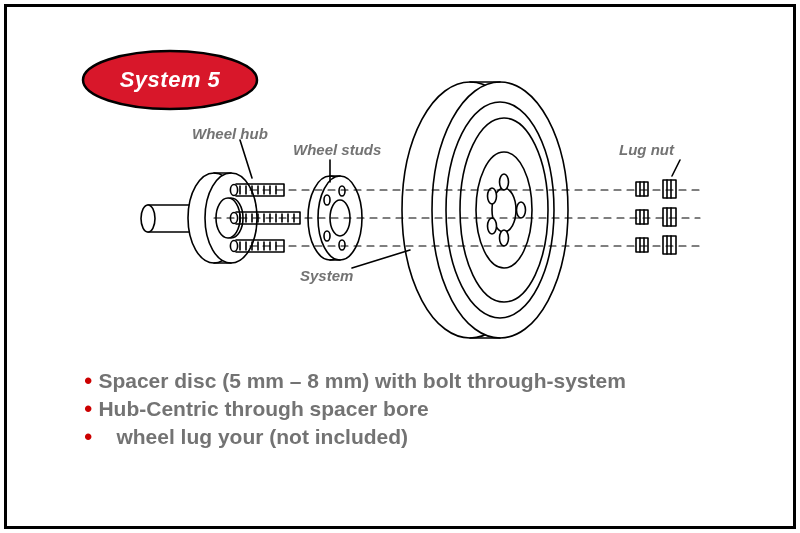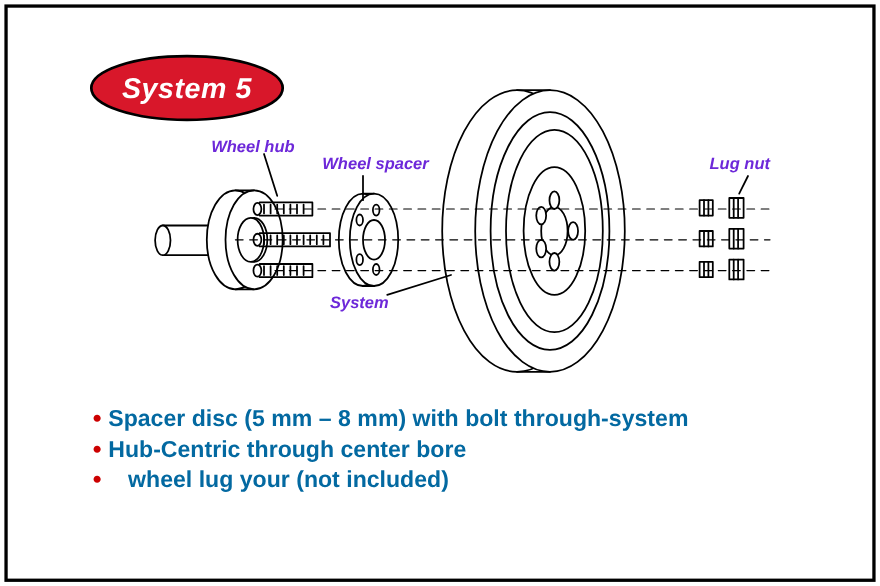--- a/index.html
+++ b/index.html
@@ -37,45 +37,45 @@
   .badge-label {
     position: absolute;
     left: 0;
     top: 0;
     width: 180px;
     height: 64px;
     display: flex;
     align-items: center;
     justify-content: center;
     color: #ffffff;
-    font-size: 26px;
+    font-size: 22px;
     font-weight: bold;
     font-style: italic;
     font-family: "Liberation Sans", sans-serif;
     letter-spacing: 0.5px;
   }
   .diagram {
     position: absolute;
     left: 0;
     top: 0;
     width: 800px;
     height: 360px;
   }
   .callout {
     position: absolute;
     font-size: 15px;
     font-weight: bold;
     font-style: italic;
-    color: #6d28d9;
+    color: #737373;
     white-space: nowrap;
     font-family: "Liberation Sans", sans-serif;
   }
   .callout-hub { left: 192px; top: 125px; }
   .callout-spacer { left: 293px; top: 141px; }
-  .callout-lugnut { left: 645px; top: 141px; }
+  .callout-lugnut { left: 619px; top: 141px; }
   .callout-wheel { left: 300px; top: 267px; }
 
   .bullets {
     position: absolute;
     left: 84px;
     top: 368px;
     width: 660px;
   }
   .bullet-row {
     display: flex;
@@ -86,21 +86,21 @@
     color: #cc0000;
     font-size: 24px;
     line-height: 26px;
     margin-right: 6px;
     flex: 0 0 auto;
   }
   .bullet-text {
     font-size: 21px;
     font-weight: bold;
     line-height: 26px;
-    color: #0369a1;
+    color: #737373;
     font-family: "Liberation Sans", sans-serif;
   }
   .bullet-text .cont {
     display: block;
     padding-left: 18px;
   }
 </style>
 </head>
 <body>
 
@@ -194,32 +194,32 @@
       <g stroke-width="1.6">
         <path d="M240 140 L252 178"></path>
         <path d="M330 160 L330 182"></path>
         <path d="M680 160 L672 176"></path>
         <path d="M352 268 L410 250"></path>
       </g>
     </g>
   </svg>
 
   <div class="callout callout-hub">Wheel hub</div>
-  <div class="callout callout-spacer">Wheel spacer</div>
+  <div class="callout callout-spacer">Wheel studs</div>
   <div class="callout callout-lugnut">Lug nut</div>
   <div class="callout callout-wheel">System</div>
 
   <div class="bullets">
     <div class="bullet-row">
       <span class="bullet-dot">•</span>
       <span class="bullet-text">Spacer disc (5 mm – 8 mm) with bolt through-system</span>
     </div>
     <div class="bullet-row">
       <span class="bullet-dot">•</span>
-      <span class="bullet-text">Hub-Centric through center bore</span>
+      <span class="bullet-text">Hub-Centric through spacer bore</span>
     </div>
     <div class="bullet-row">
       <span class="bullet-dot">•</span>
       <span class="bullet-text">
         <span class="cont">wheel lug your (not included)</span>
       </span>
     </div>
   </div>
 
 </div>

